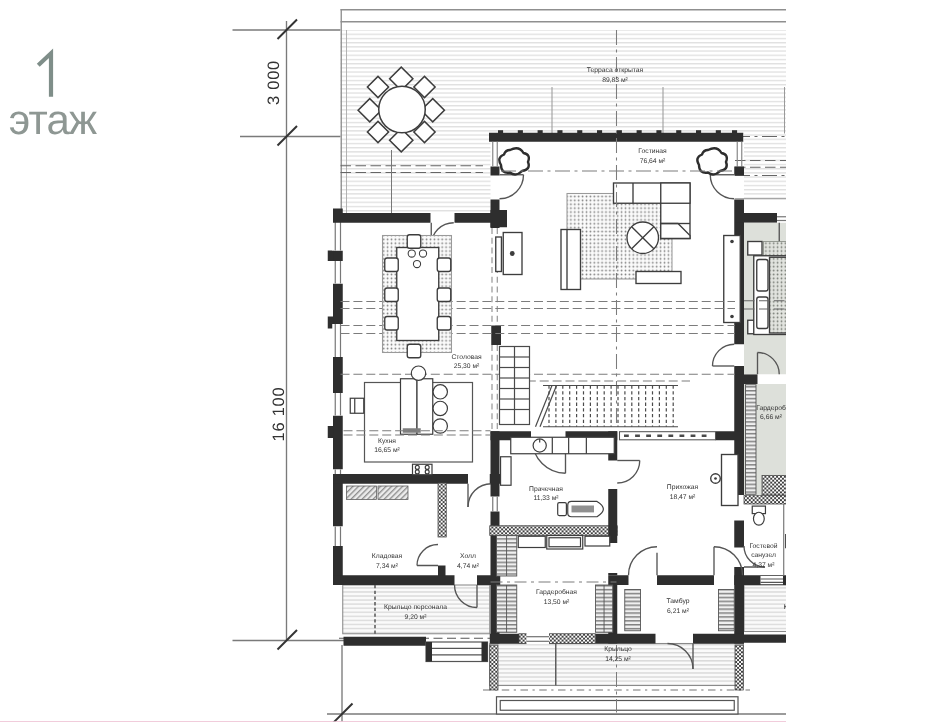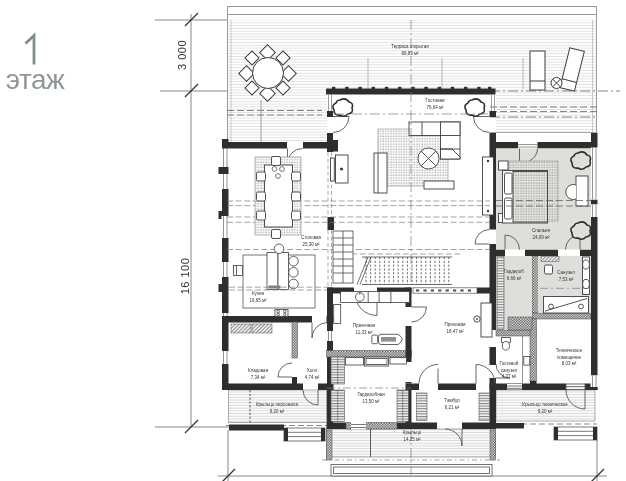--- a/index.html
+++ b/index.html
@@ -1,17 +1,17 @@
 <!DOCTYPE html>
 <html><head>
 <meta charset="utf-8">
 <style>
 html,body{margin:0;padding:0;background:#fff;}
 *{font-family:"Liberation Sans",sans-serif;}
-#page{position:relative;width:626px;height:481px;overflow:hidden;background:#be185d;}
+#page{position:relative;width:524px;height:481px;overflow:hidden;background:#be185d;}
 </style>
 </head>
 <body>
 <div id="page">
 <svg width="626" height="481" viewBox="0 0 626 481" xmlns="http://www.w3.org/2000/svg">
 <defs>
 <pattern id="hterr" width="4" height="2.8" patternUnits="userSpaceOnUse">
   <rect width="4" height="2.8" fill="#ffffff"></rect>
   <rect y="0" width="4" height="0.9" fill="#e0e0e0"></rect>
 </pattern>

